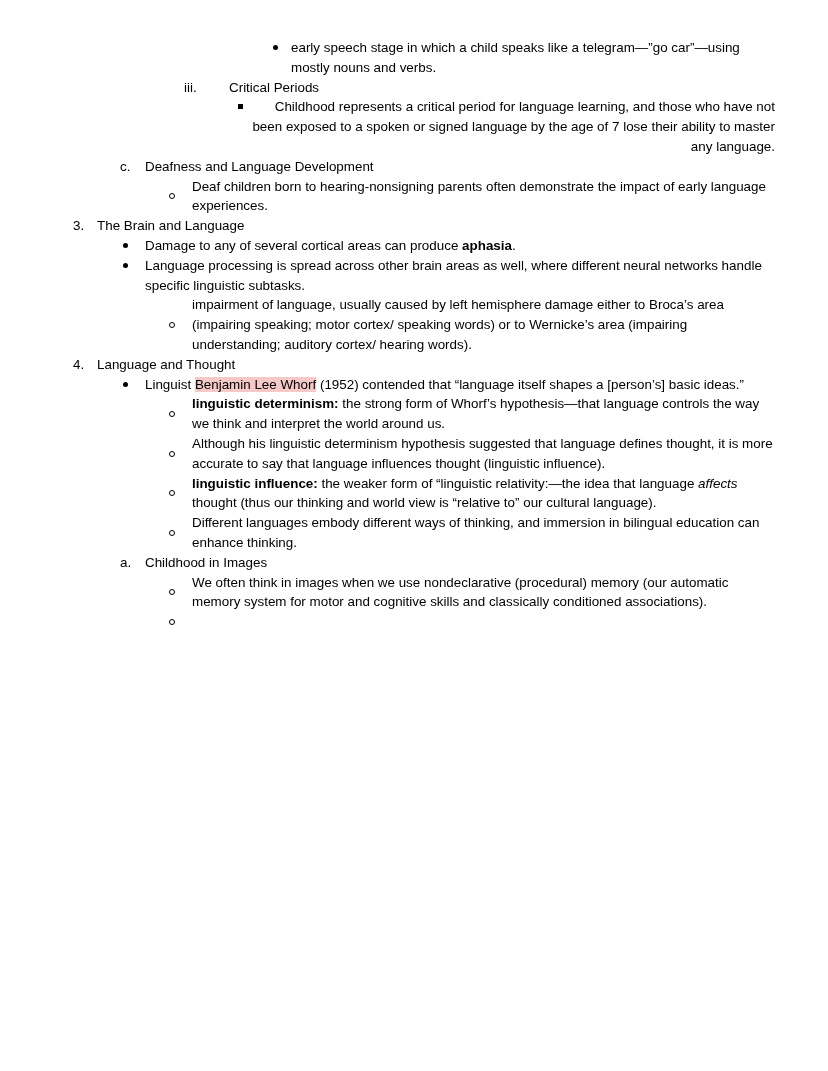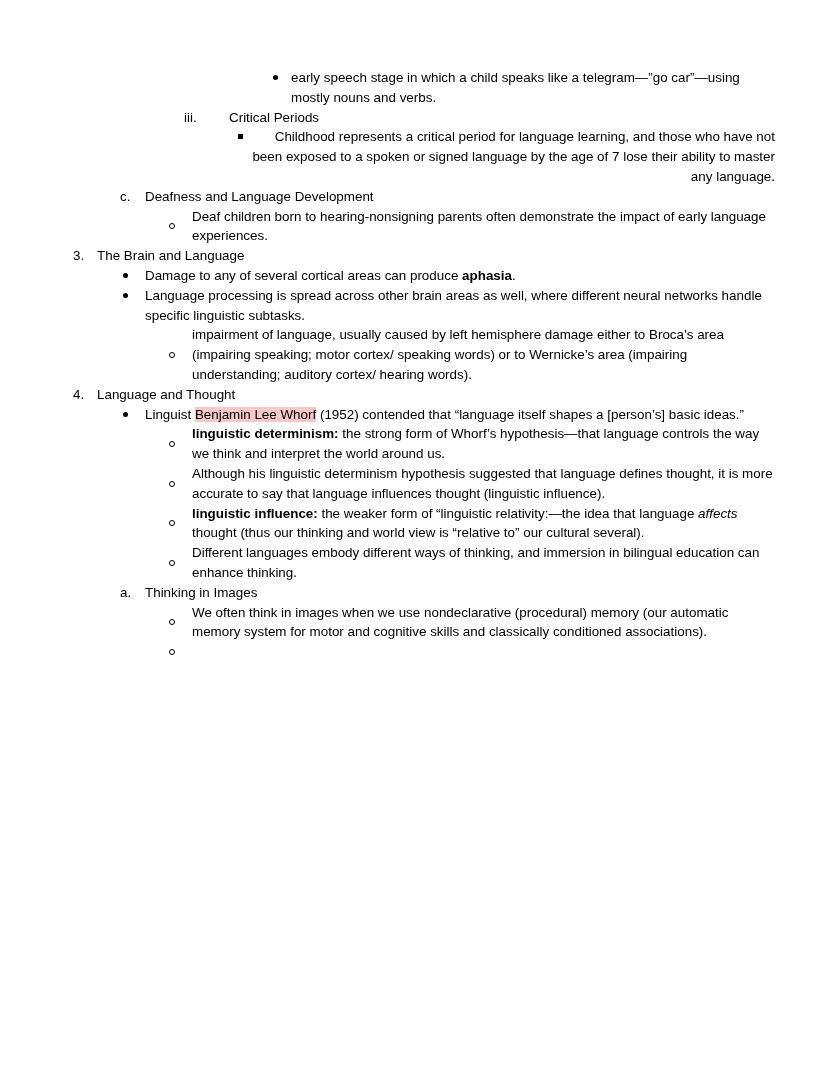--- a/index.html
+++ b/index.html
@@ -13,21 +13,21 @@
     font-family: "Liberation Sans", "DejaVu Sans", sans-serif;
     font-size: 13.4px;
     line-height: 19.8px;
     color: #000000;
     -webkit-font-smoothing: antialiased;
   }
   .page {
     box-sizing: border-box;
     width: 828px;
     min-height: 1071px;
-    padding: 68px 53px 60px 0;
+    padding: 38px 53px 60px 0;
   }
   .item {
     display: flex;
     align-items: flex-start;
   }
   .marker {
     flex: 0 0 auto;
     white-space: nowrap;
   }
   .text {
@@ -105,29 +105,29 @@
       <div class="item ind-circle">
         <span class="marker"><span class="shape circle"></span></span>
         <span class="text"><span class="b">linguistic determinism:</span><span> the strong form of Whorf’s hypothesis—that language controls the way we think and interpret the world around us.</span></span>
       </div>
       <div class="item ind-circle">
         <span class="marker"><span class="shape circle"></span></span>
         <span class="text"><span>Although his linguistic determinism hypothesis suggested that language defines thought, it is more accurate to say that language influences thought (linguistic influence).</span></span>
       </div>
       <div class="item ind-circle">
         <span class="marker"><span class="shape circle"></span></span>
-        <span class="text"><span class="b">linguistic influence:</span><span> the weaker form of “linguistic relativity:—the idea that language </span><span class="i">affects</span><span> thought (thus our thinking and world view is “relative to” our cultural several).</span></span>
+        <span class="text"><span class="b">linguistic influence:</span><span> the weaker form of “linguistic relativity:—the idea that language </span><span class="i">affects</span><span> thought (thus our thinking and world view is “relative to” our cultural language).</span></span>
       </div>
       <div class="item ind-circle">
         <span class="marker"><span class="shape circle"></span></span>
         <span class="text"><span>Different languages embody different ways of thinking, and immersion in bilingual education can enhance thinking.</span></span>
       </div>
       <div class="item ind-letter">
         <span class="marker">a.</span>
-        <span class="text"><span>Thinking in Images</span></span>
+        <span class="text"><span>Childhood in Images</span></span>
       </div>
       <div class="item ind-circle">
         <span class="marker"><span class="shape circle"></span></span>
         <span class="text"><span>We often think in images when we use nondeclarative (procedural) memory (our automatic memory system for motor and cognitive skills and classically conditioned associations).</span></span>
       </div>
       <div class="item ind-circle">
         <span class="marker"><span class="shape circle"></span></span>
       </div>
     </div>
 </div>

